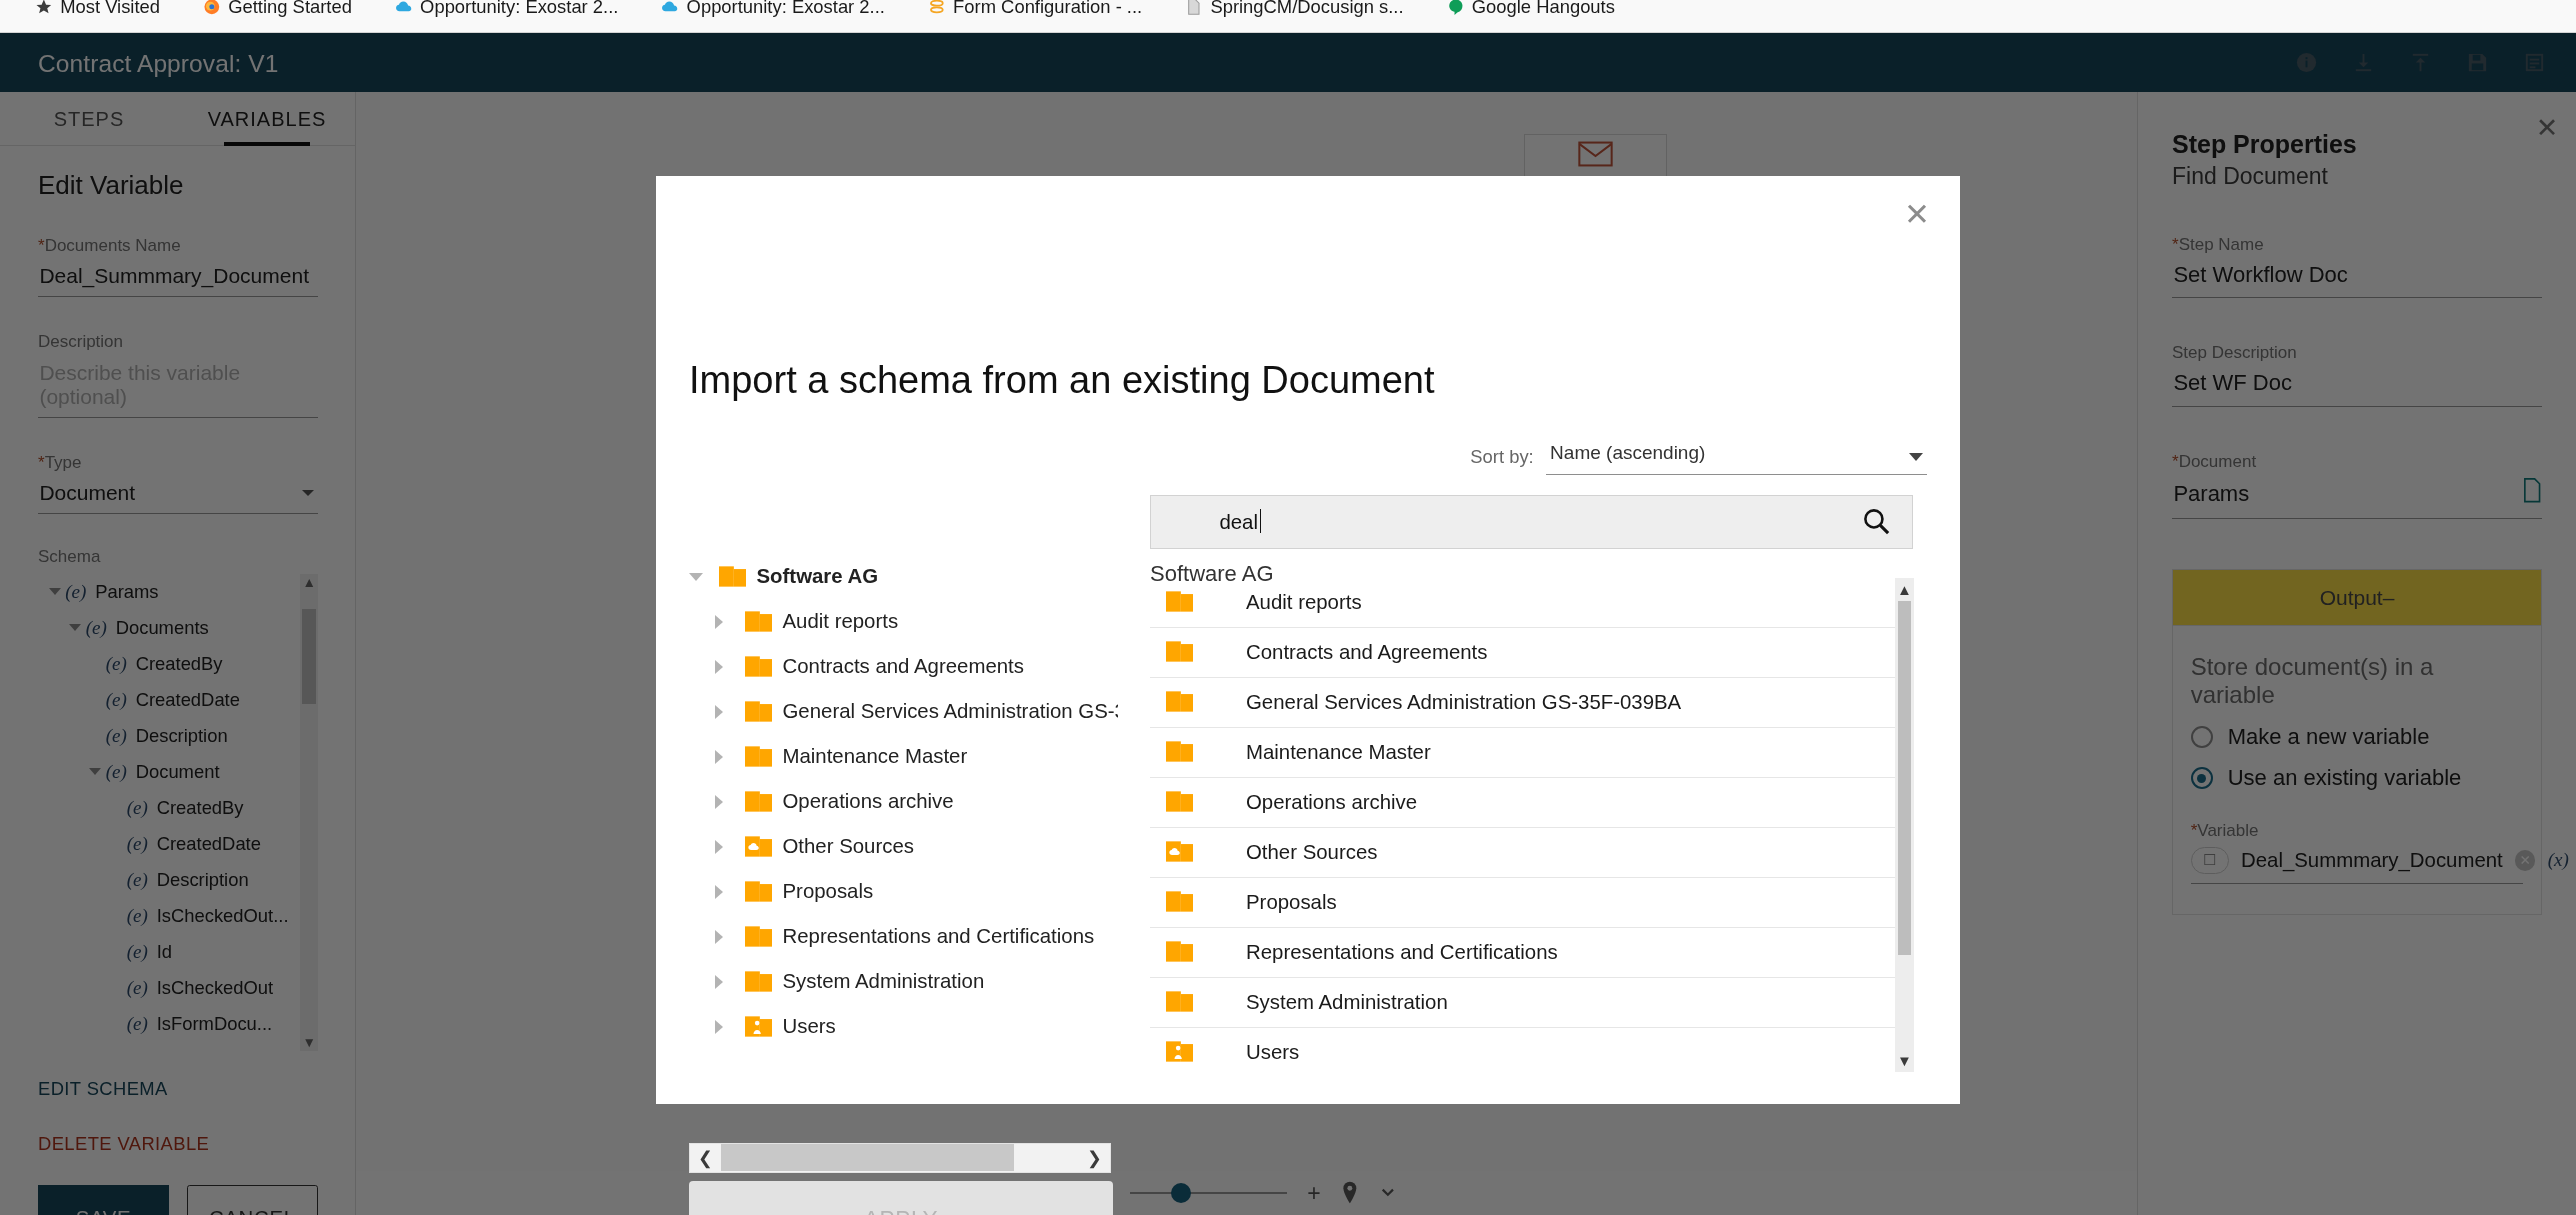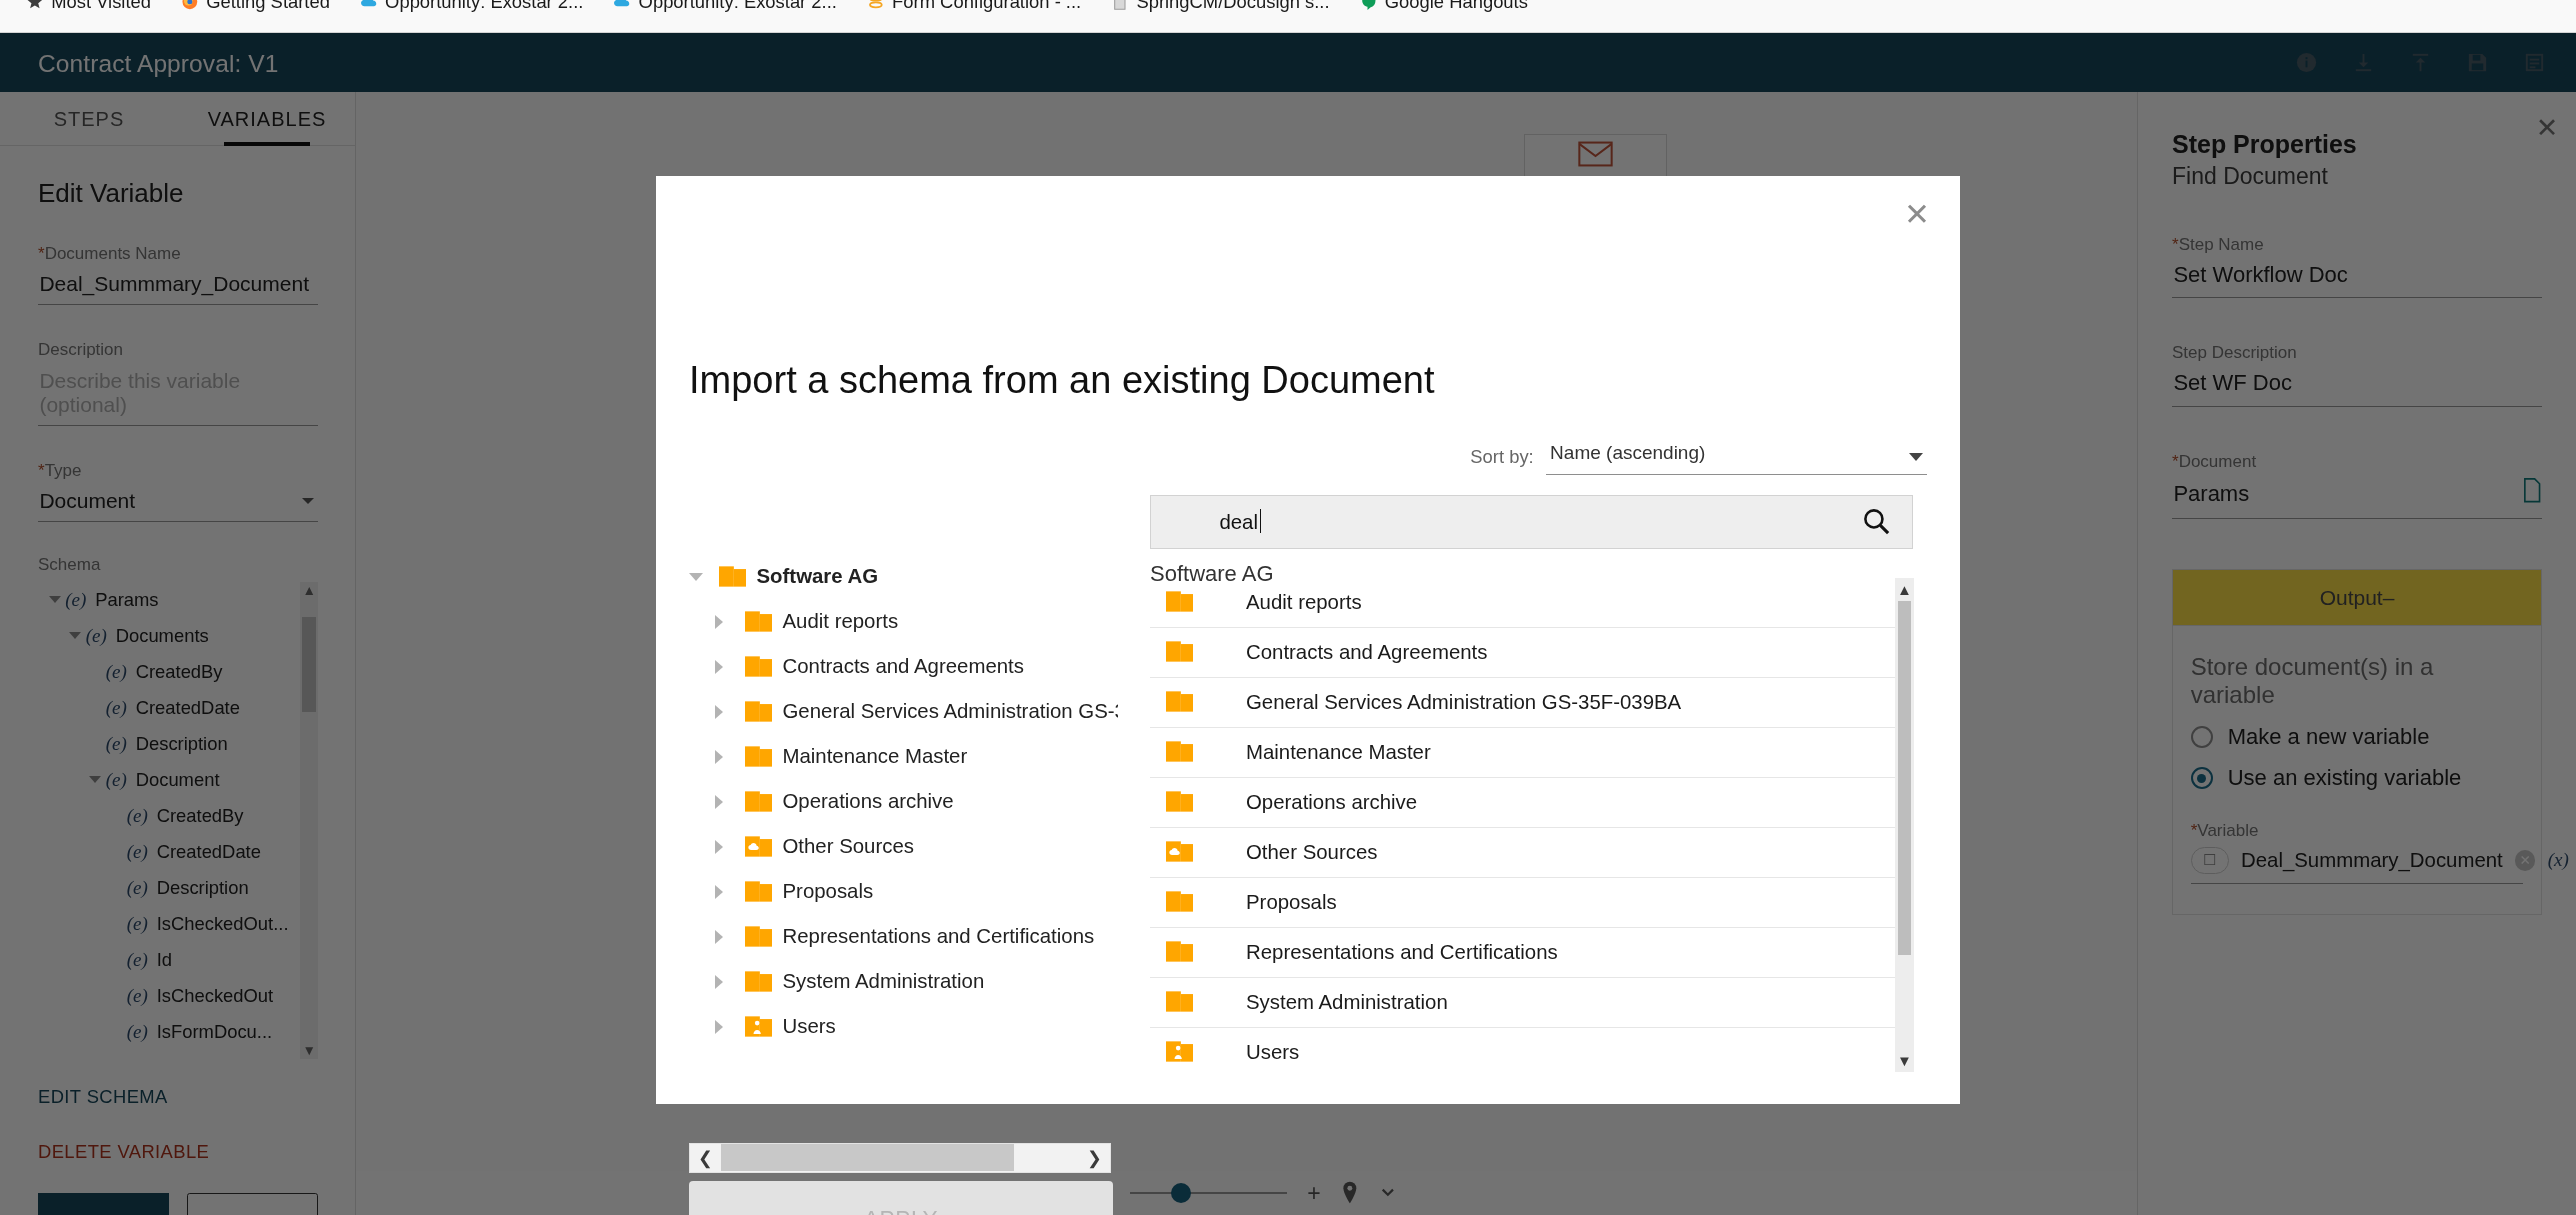--- a/index.html
+++ b/index.html
@@ -9,21 +9,21 @@
     background: #ffffff;
     font-family: "Liberation Sans", sans-serif;
     overflow: hidden;
   }
   #root { position: relative; width: 2576px; height: 1215px; overflow: hidden; background:#fff; }
 
   
   .bookmarkbar {
     position:absolute; left:0; top:0; width:2576px; height:33px;
     background:#f9f9f9; border-bottom:0.7px solid #d4d4d4;
-    display:flex; align-items:flex-start; padding-left:26px; gap:30px;
+    display:flex; align-items:center; padding-left:35px; gap:43px;
     overflow:hidden;
   }
   .bm { display:flex; align-items:center; gap:7.5px; font-size:18.4px; color:#1a1a1a;
         white-space:nowrap; position:relative; top:-9.5px; }
   .bm-ico { width:17.7px; height:17.7px; flex:0 0 auto; display:block; }
 
   
   .app { position:absolute; left:0; top:33px; width:2576px; height:1182px; background:#fff; }
 
   
@@ -39,21 +39,21 @@
                background:#ffffff; border-right:0.7px solid #dddddd; }
   .tabs { position:absolute; left:0; top:0; width:356px; height:54px;
           display:flex; align-items:center; border-bottom:0.7px solid #e0e0e0;justify-content:space-between; }
   .tab { flex:1; text-align:center; font-size:20px; color:#555; letter-spacing:1px;
          line-height:54px; position:relative; }
   .tab.active { color:#222; }
   .tab.active::after { content:""; position:absolute; left:26%; right:26%; bottom:0;
                        height:3.4px; background:#111; }
 
   .lp-body { position:absolute; left:0; top:54px; width:356px; bottom:0; padding:0 38px; }
-  .lp-h2 { font-size:26px; color:#222; font-weight:400; margin-top:32px; }
+  .lp-h2 { font-size:26px; color:#222; font-weight:400; margin-top:24px; }
   .fld { margin-top:35px; }
   .fld-label { font-size:17px; color:#757575; }
   .fld-label .req { color:#b24f2b; }
   .fld-val { font-size:21px; color:#222; padding:8.2px 0 8.2px 1.4px; border-bottom:0.7px solid #9a9a9a; }
   .fld-val.ph { color:#b0b0b0; }
   .fld-val.select { position:relative; }
   .caret { position:absolute; right:4.1px; top:50%; margin-top:-2.7px;
            border-left:6.1px solid transparent; border-right:6.1px solid transparent;
            border-top:6.8px solid #555; }
 

